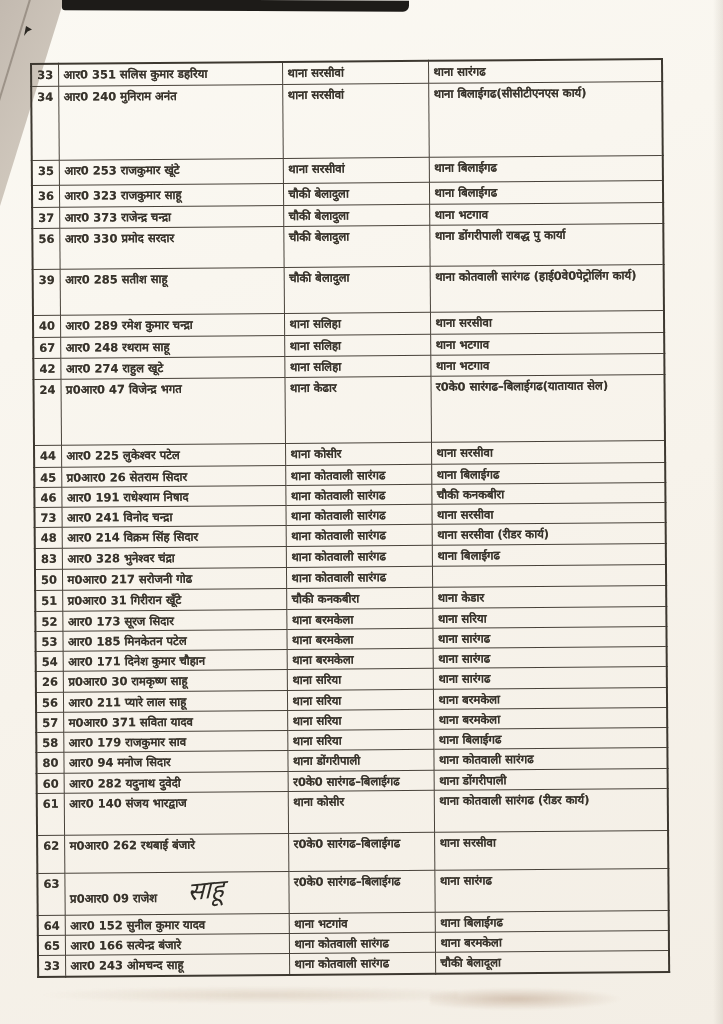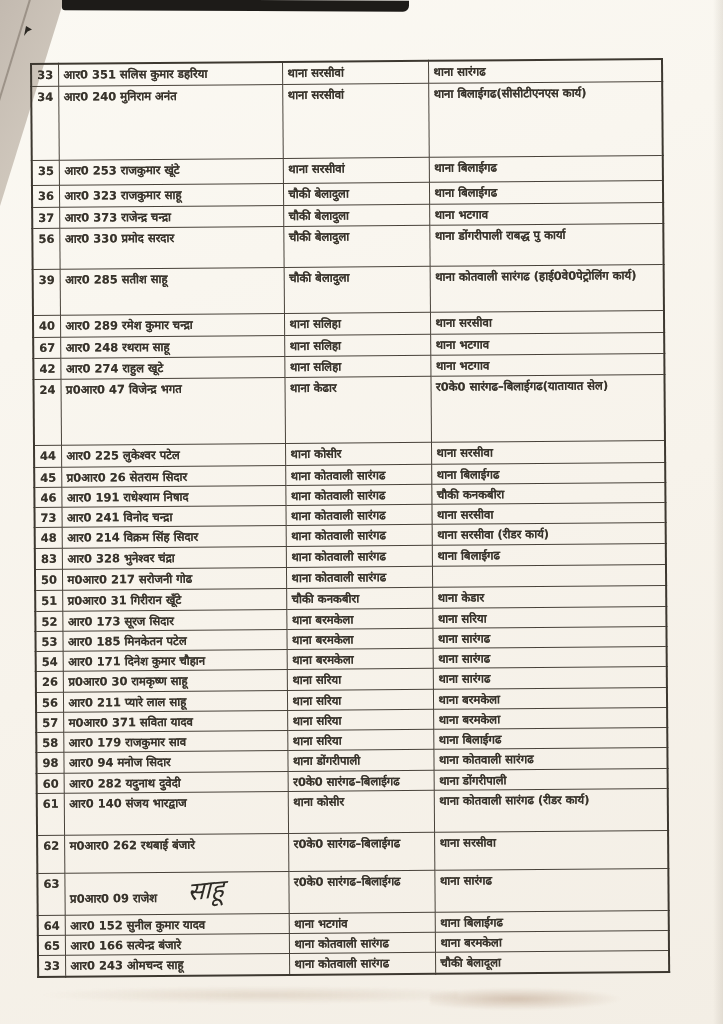--- a/index.html
+++ b/index.html
@@ -315,21 +315,21 @@
   </tr>
 
   <tr style="height: 19px;">
     <td class="c-sn">58</td>
     <td class="c-name">आर0 179 राजकुमार साव</td>
     <td class="c-from">थाना सरिया</td>
     <td class="c-to">थाना बिलाईगढ</td>
   </tr>
 
   <tr style="height: 19px;">
-    <td class="c-sn">98</td>
+    <td class="c-sn">80</td>
     <td class="c-name">आर0 94 मनोज सिदार</td>
     <td class="c-from">थाना डोंगरीपाली</td>
     <td class="c-to">थाना कोतवाली सारंगढ</td>
   </tr>
 
   <tr style="height: 19px;">
     <td class="c-sn">60</td>
     <td class="c-name">आर0 282 यदुनाथ दुवेदी</td>
     <td class="c-from">र0के0 सारंगढ–बिलाईगढ</td>
     <td class="c-to">थाना डोंगरीपाली</td>

